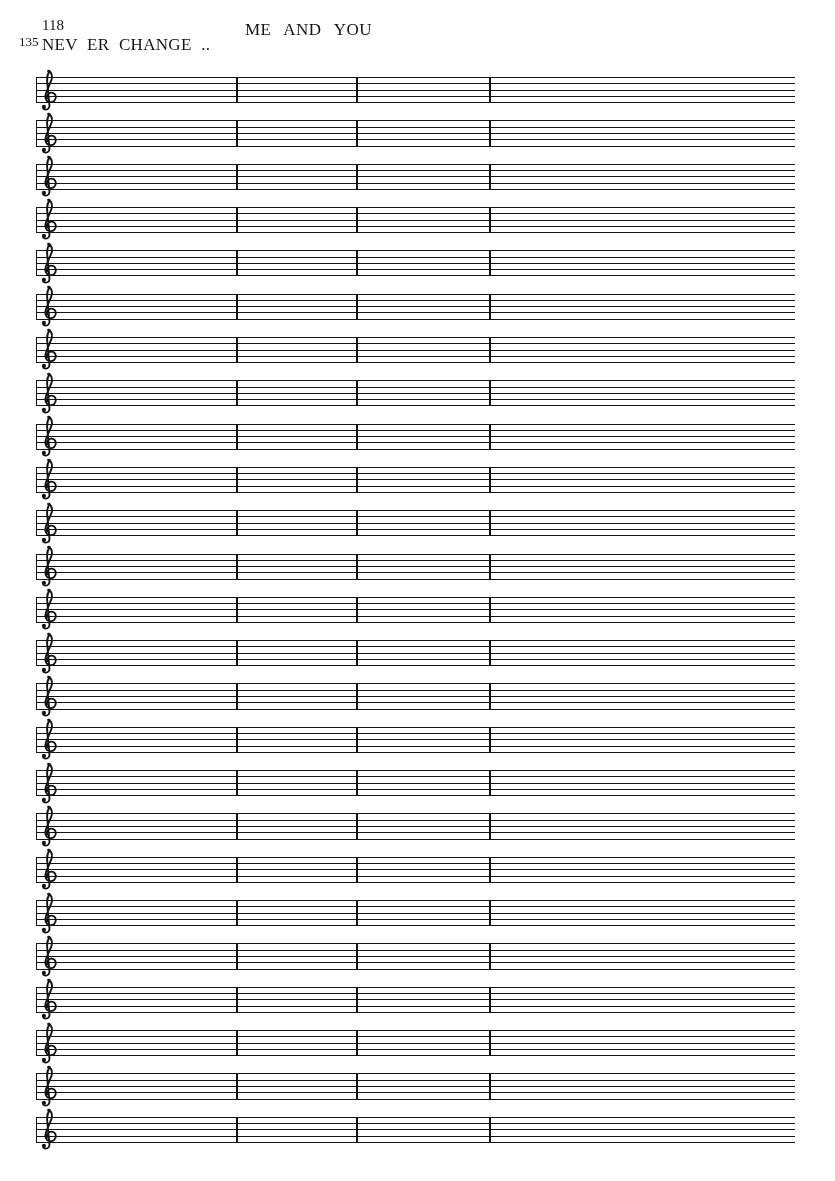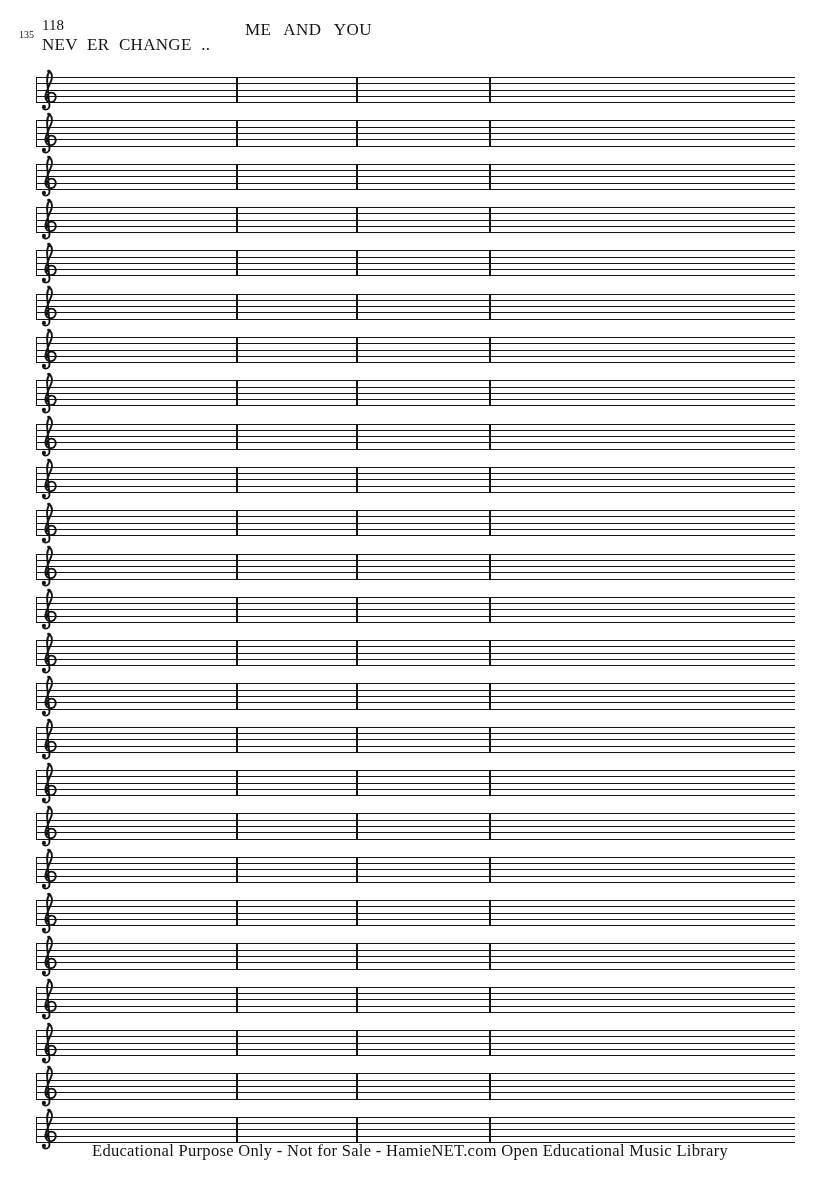--- a/index.html
+++ b/index.html
@@ -10,22 +10,22 @@
     overflow:hidden;
     font-family:Liberation Serif, serif;
     color:var(--ink,#141414);
   }
   
   .page-number{
     position:absolute;left:42px;top:18px;
     font-size:15px;line-height:15px;
   }
   .measure-no{
-    position:absolute;left:19px;top:29px;
-    font-size:10px;line-height:11.5px;
+    position:absolute;left:19px;top:36px;
+    font-size:13px;line-height:11.5px;
   }
   .title-left{
     position:absolute;left:42px;top:36px;
     font-size:17px;line-height:18px;word-spacing:5px;letter-spacing:.3px;
     white-space:nowrap;
   }
   .title-mid{
     position:absolute;left:245px;top:21px;
     font-size:17px;line-height:18px;word-spacing:8px;letter-spacing:.5px;
     white-space:nowrap;
@@ -478,14 +478,13 @@
     <i class="bl" style="left: 320px;"></i>
     <i class="bl" style="left: 453px;"></i>
     <svg class="clef" viewBox="0 0 24 43" xmlns="http://www.w3.org/2000/svg">
       <path d="M6.4 39.8 C 9.2 41.6 12.6 40.2 12.5 36.8 C 12.5 36.8 10.2 13.5 10.1 11 C 10 7.4 10.7 4.6 12.7 2.2 C 14.9 4.8 15.6 8.2 14.3 11.4 L 9.2 23.6 C 7.2 28.4 8.8 32.3 12.6 33 C 16.3 33.7 19 31.2 18.8 27.9 C 18.6 24.6 15.7 22.9 12.9 23.9 C 10.6 24.7 9.6 27 10.4 29.2" fill="none" stroke="#141414" stroke-width="1.9" stroke-linecap="round"></path>
       <circle cx="6.9" cy="37.9" r="2.1" fill="#141414"></circle>
       <circle cx="11.4" cy="2.1" r="1.3" fill="#141414"></circle>
     </svg>
   </div>
     </div>
 
-  <div class="footer">Educational Purpose Only - Not for Sale - HamieNET.com Open Educational Music Library</div>
 </div>
 
 </body></html>

